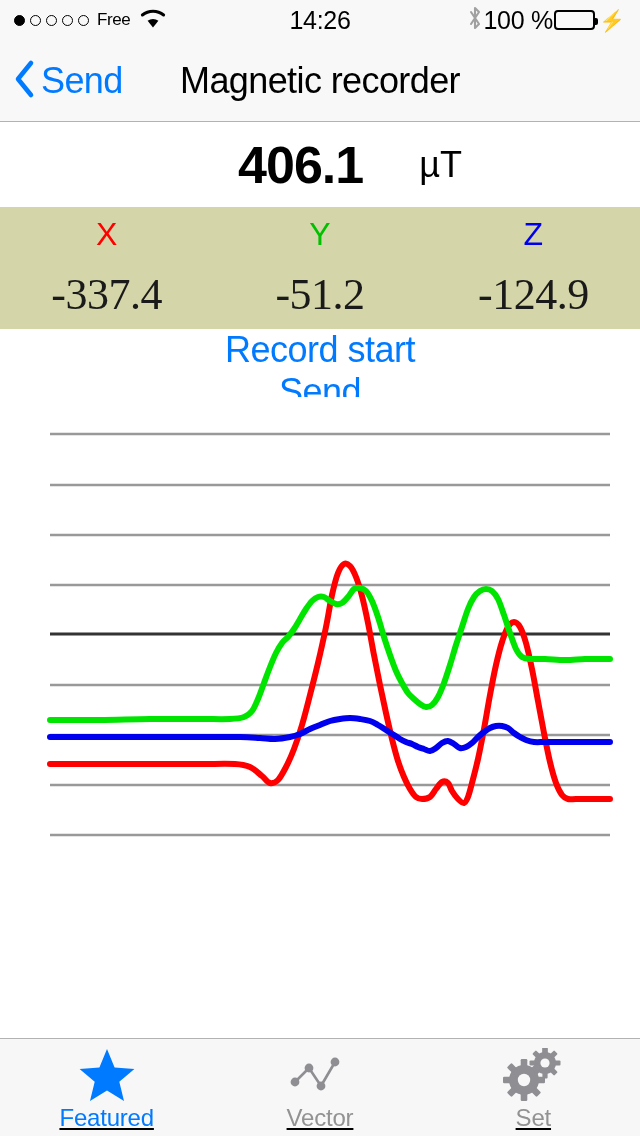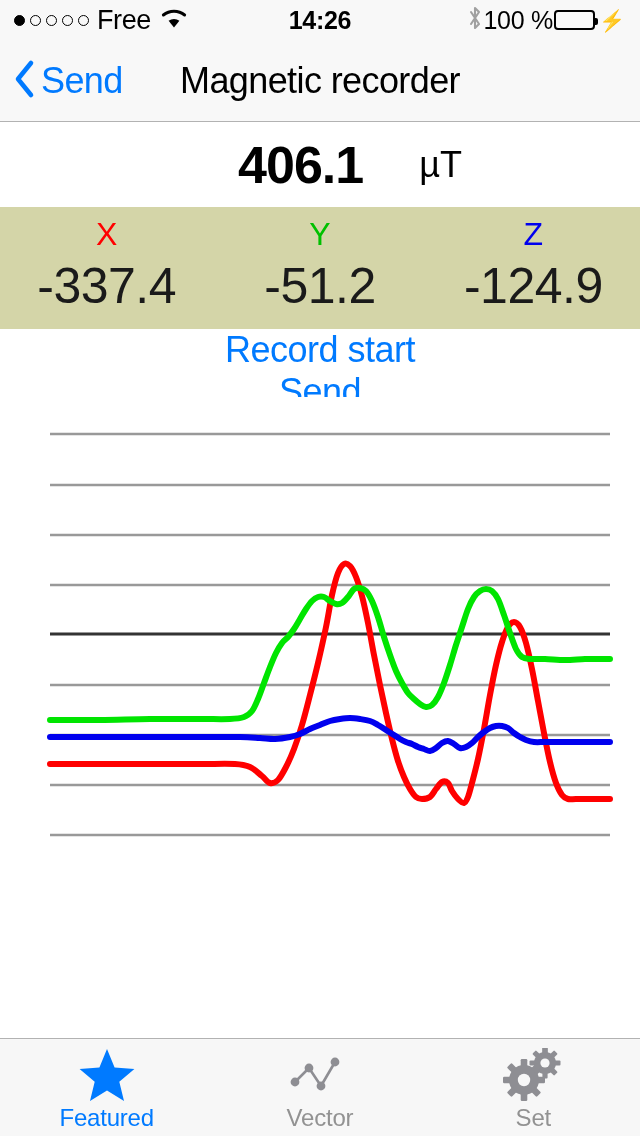--- a/index.html
+++ b/index.html
@@ -37,32 +37,32 @@
   }
   .dot {
     width: 11px;
     height: 11px;
     border-radius: 50%;
     border: 1.6px solid #000;
     box-sizing: border-box;
   }
   .dot.filled { background: #000; }
   .carrier {
-    font-size: 27px;
+    font-size: 17px;
     color: #000;
     letter-spacing: -0.4px;
     margin-left: 2px;
   }
   .wifi-icon { margin-left: 3px; display:block; }
   .status-time {
     position: absolute;
     left: 0; right: 0;
     text-align: center;
     font-size: 25px;
-    font-weight: bold;
+    font-weight: normal;
     color: #000;
     letter-spacing: -0.3px;
     pointer-events: none;
   }
   .status-right {
     margin-left: auto;
     display: flex;
     align-items: center;
     gap: 1px;
     z-index: 2;
@@ -176,24 +176,25 @@
     justify-content: flex-start;
   }
   .xyz-label {
     font-size: 32px;
     line-height: 42px;
   }
   .xyz-label.x { color: #ff0000; }
   .xyz-label.y { color: #00c000; }
   .xyz-label.z { color: #0000ee; }
   .xyz-value {
-    font-size: 50px;
+    font-size: 44px;
     color: #1a1a1a;
     letter-spacing: -0.5px;
-    margin-top: 2px;
+    margin-top: 14px;
+    font-family: Liberation Serif, serif;
   }
 
   
   .action-row {
     height: 68px;
     display: flex;
     align-items: center;
     justify-content: space-between;
     padding: 0 58px 0 58px;
     box-sizing: border-box;
@@ -237,20 +238,21 @@
   }
   .tab-item {
     flex: 1;
     display: flex;
     flex-direction: column;
     align-items: center;
     justify-content: center;
     cursor: pointer;
     gap: 3px;
     padding-top: 6px;
+    text-decoration: underline;
   }
   .tab-icon {
     height: 52px;
     display: flex;
     align-items: center;
     justify-content: center;
   }
   .tab-label {
     font-size: 24px;
     letter-spacing: -0.2px;

